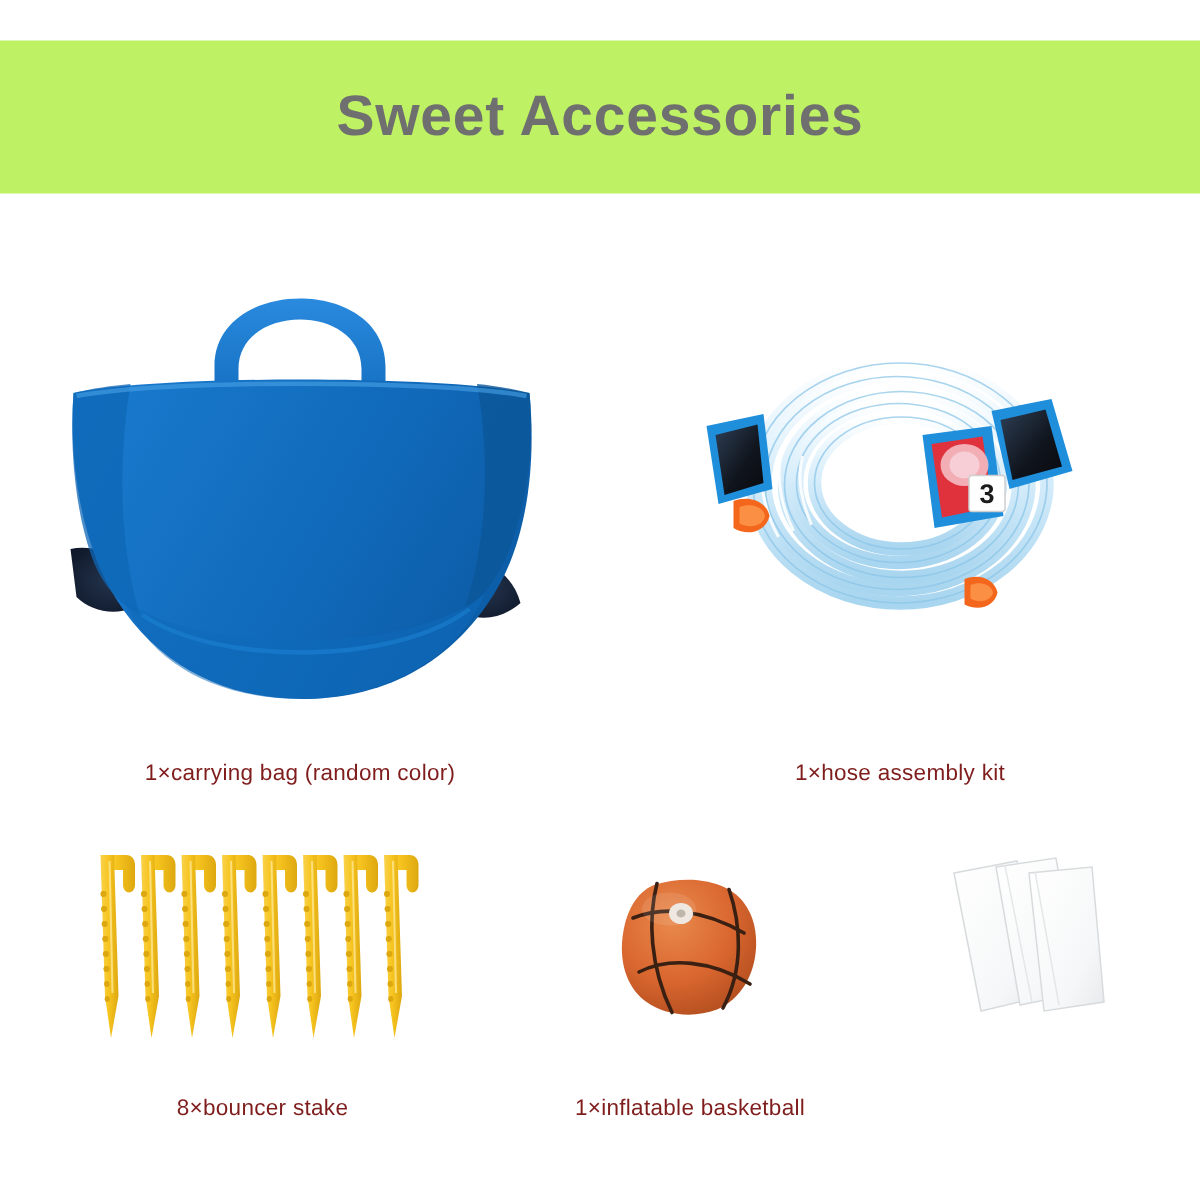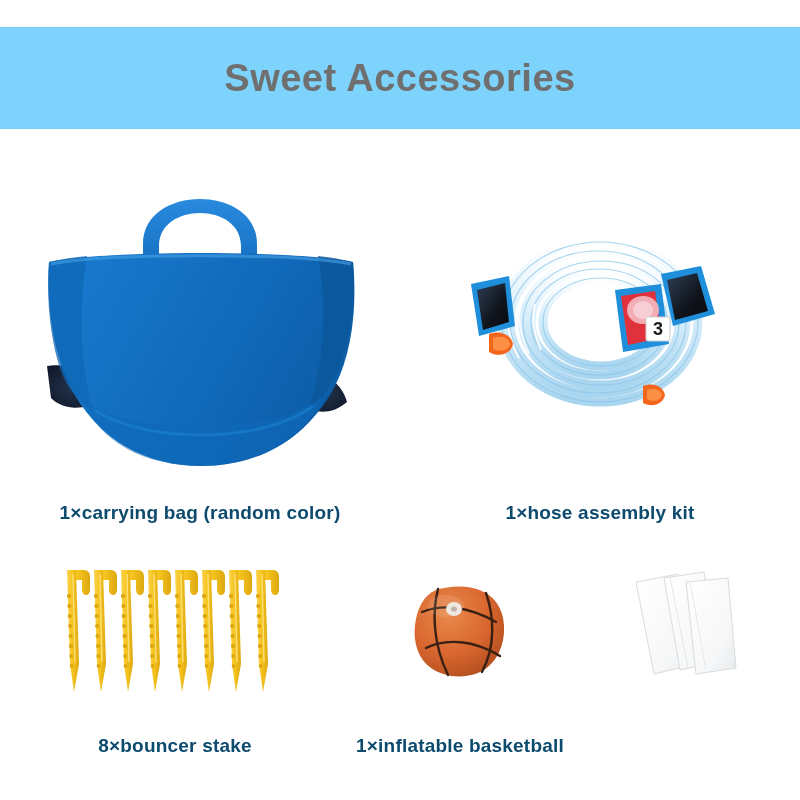--- a/index.html
+++ b/index.html
@@ -16,21 +16,21 @@
     position: relative;
   }
 
   
   .header-band {
     position: absolute;
     left: 0;
     top: 27px;
     width: 800px;
     height: 102px;
-    background: #7dd3fc;
+    background: #bef264;
     display: flex;
     align-items: center;
     justify-content: center;
   }
   .header-title {
     font-size: 38px;
     font-weight: bold;
     color: #6f6f6f;
     letter-spacing: 0.5px;
     white-space: nowrap;
@@ -56,29 +56,29 @@
   .row-bottom .cell-stakes { width: 350px; height: 215px; }
   .row-bottom .cell-ball   { width: 220px; height: 215px; gap: 36px; }
   .row-bottom .cell-patch  { width: 230px; height: 215px; }
 
   .art {
     flex: 1 1 auto;
     width: 100%;
     position: relative;
   }
   .caption {
-    font-size: 19px;
-    color: #0c4a6e;
-    font-weight: bold;
+    font-size: 15px;
+    color: #7f1d1d;
+    font-weight: normal;
     text-align: center;
     white-space: nowrap;
     letter-spacing: 0.2px;
   }
   .row-top .caption { margin-bottom: 6px; }
-  .row-bottom .caption { margin-bottom: 6px; }
+  .row-bottom .caption { margin-bottom: 16px; }
 
   svg { display: block; }
   .svg-center {
     position: absolute;
     left: 50%;
     transform: translateX(-50%);
   }
 </style>
 </head>
 <body>

